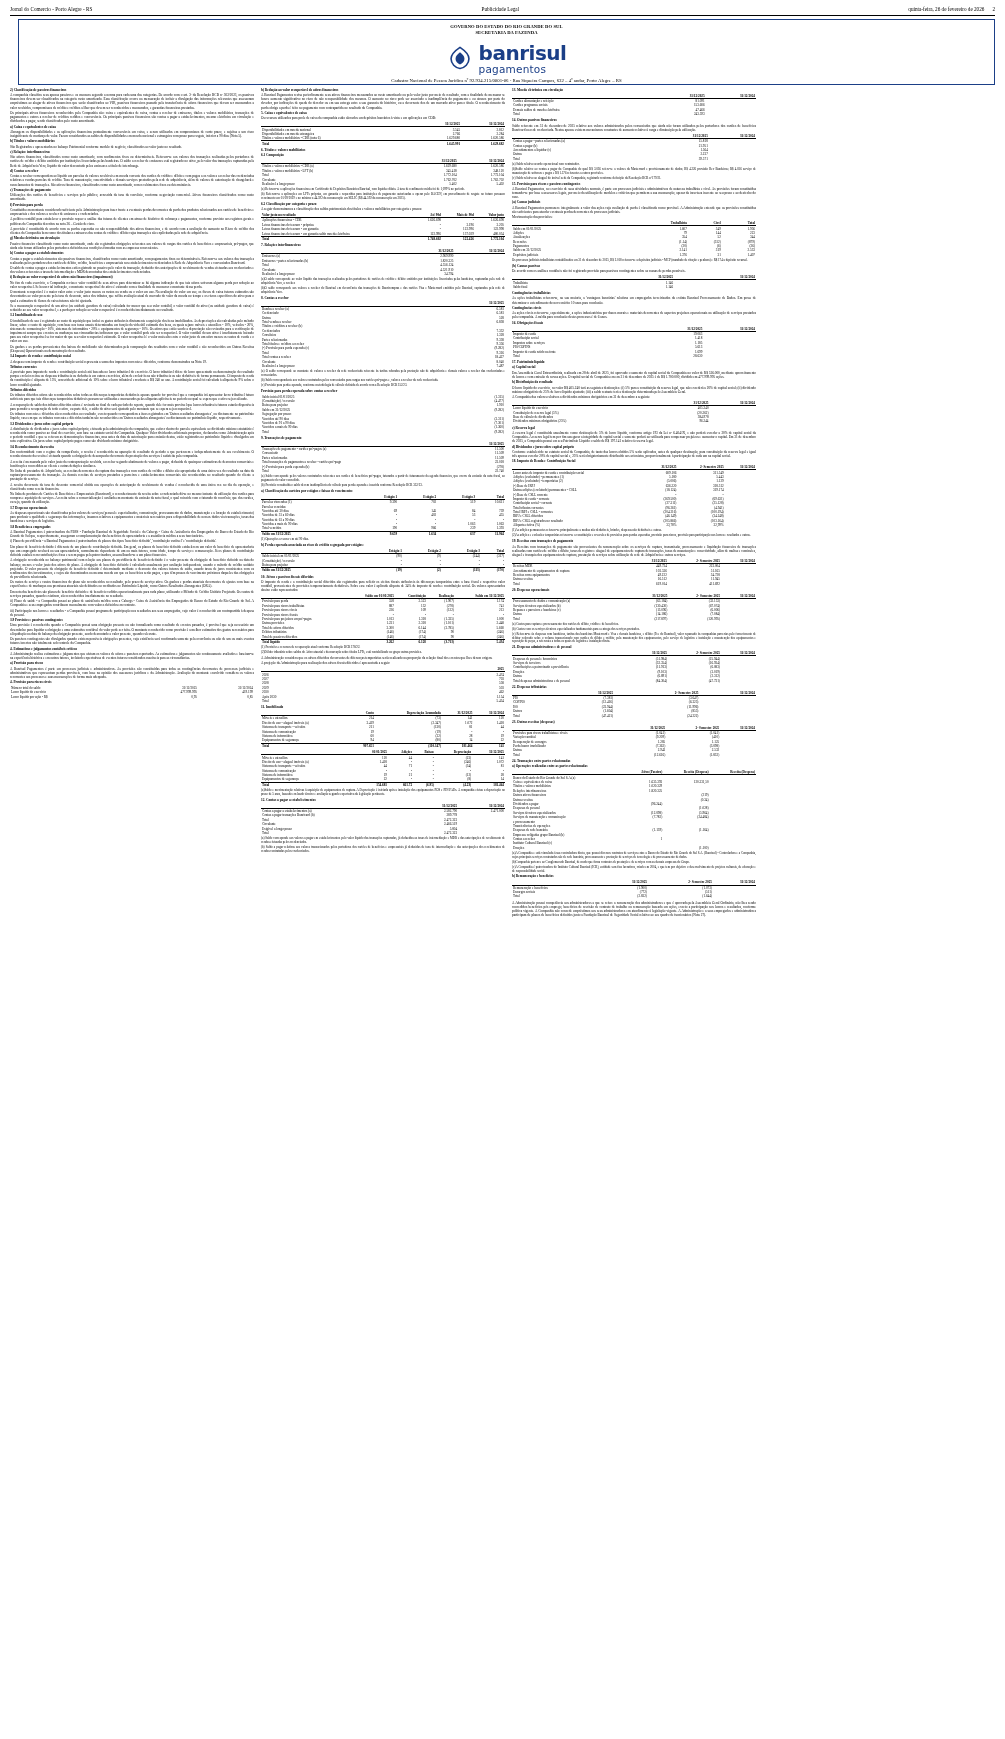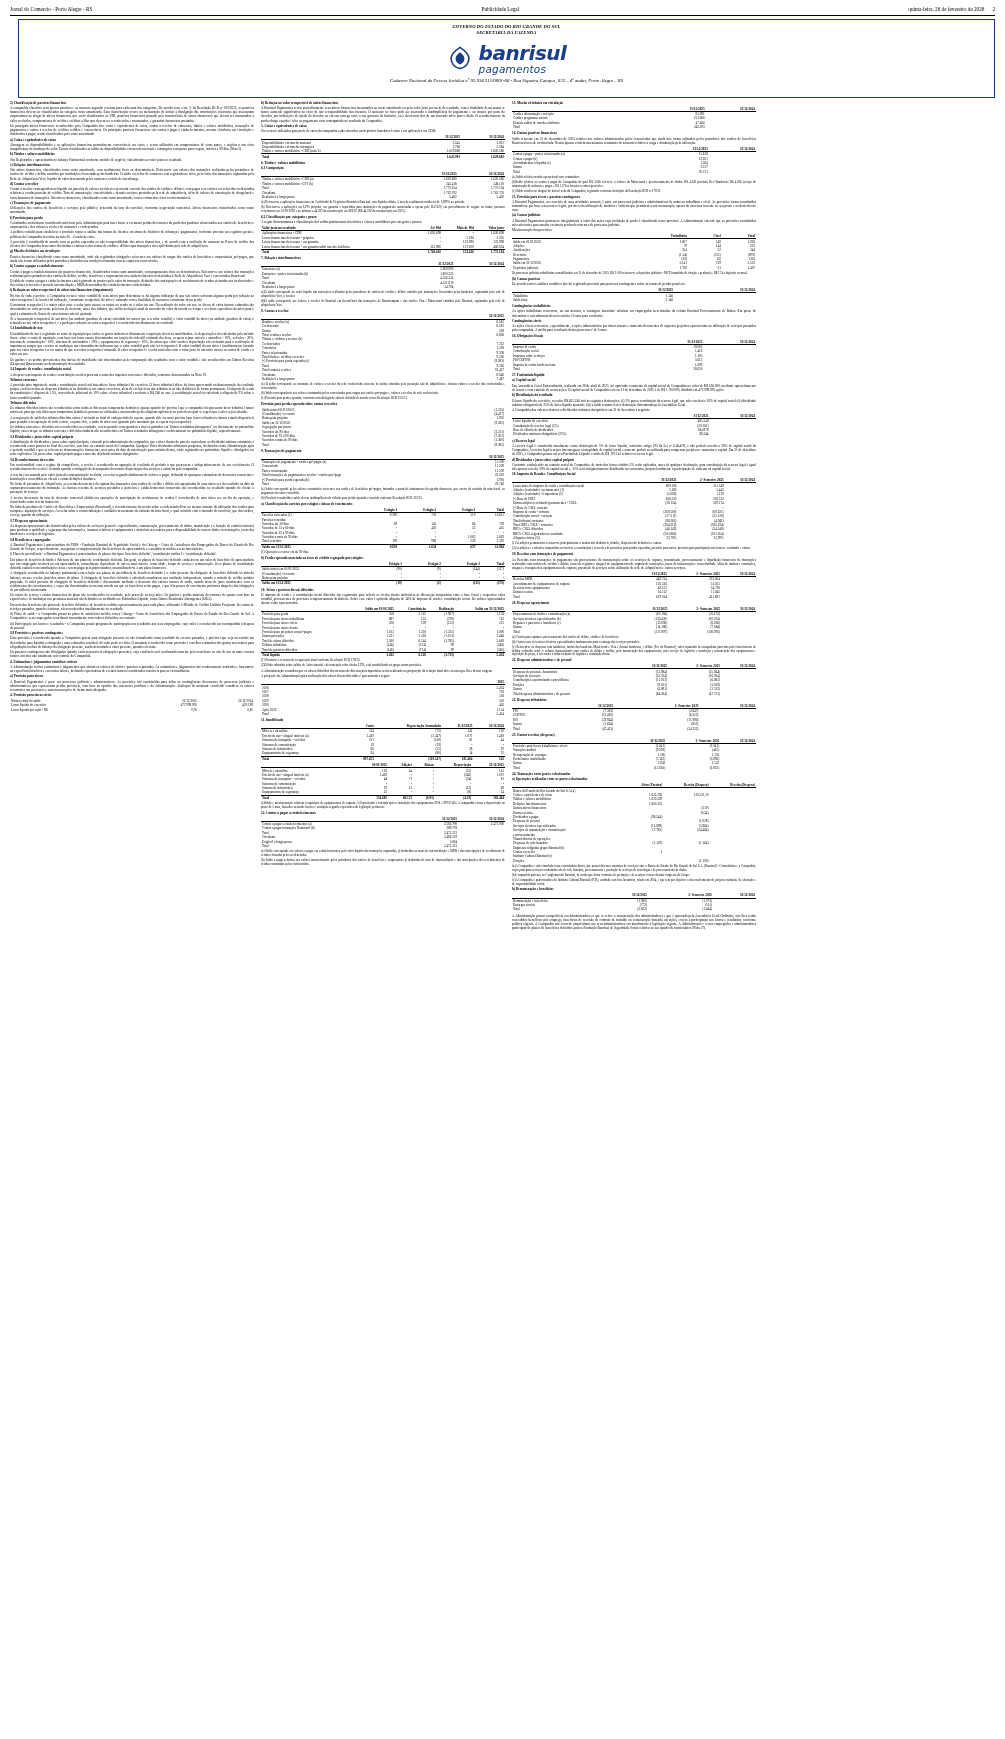--- a/index.html
+++ b/index.html
@@ -15,21 +15,21 @@
 
   
   .masthead { display:flex; justify-content:space-between; align-items:flex-end;
     font-size:5.2px; font-family:"Liberation Serif", serif; padding-bottom:2px; }
   .masthead .left { font-weight:normal; }
   .masthead .center { font-weight:normal; }
   .masthead .right { display:flex; gap:8px; }
   .rule { border-top:0.7px solid #000; margin:1px 0 0 0; }
 
   
-  .hdrbox { border:0.8px solid #1b3f87; margin:3px 0 3px 8px; padding:4px 0 13px 0; text-align:center;font-style:italic; }
+  .hdrbox { border:0.8px solid #1b3f87; margin:3px 0 3px 8px; padding:4px 0 0 0; text-align:center; }
   .gov1 { font-size:4.6px; font-weight:bold; letter-spacing:0.1px; }
   .gov2 { font-size:4.6px; font-weight:bold; letter-spacing:0.1px; }
   .logo-wrap { display:flex; align-items:center; justify-content:center; gap:6px; margin:7px 0 3px 0; }
   .logo-mark { width:26px; height:26px; }
   .logo-text { text-align:left; line-height:1; }
   .logo-name { font-family:"DejaVu Sans", sans-serif; font-size:20px; font-weight:bold; color:#1b3f87; letter-spacing:-0.5px;}
   .logo-sub { font-family:"DejaVu Sans", sans-serif; font-size:10.5px; color:#1b3f87; letter-spacing:0.2px; margin-top:1px; }
   .cnpj { font-size:4.8px; margin-top:4px; }
 
   

